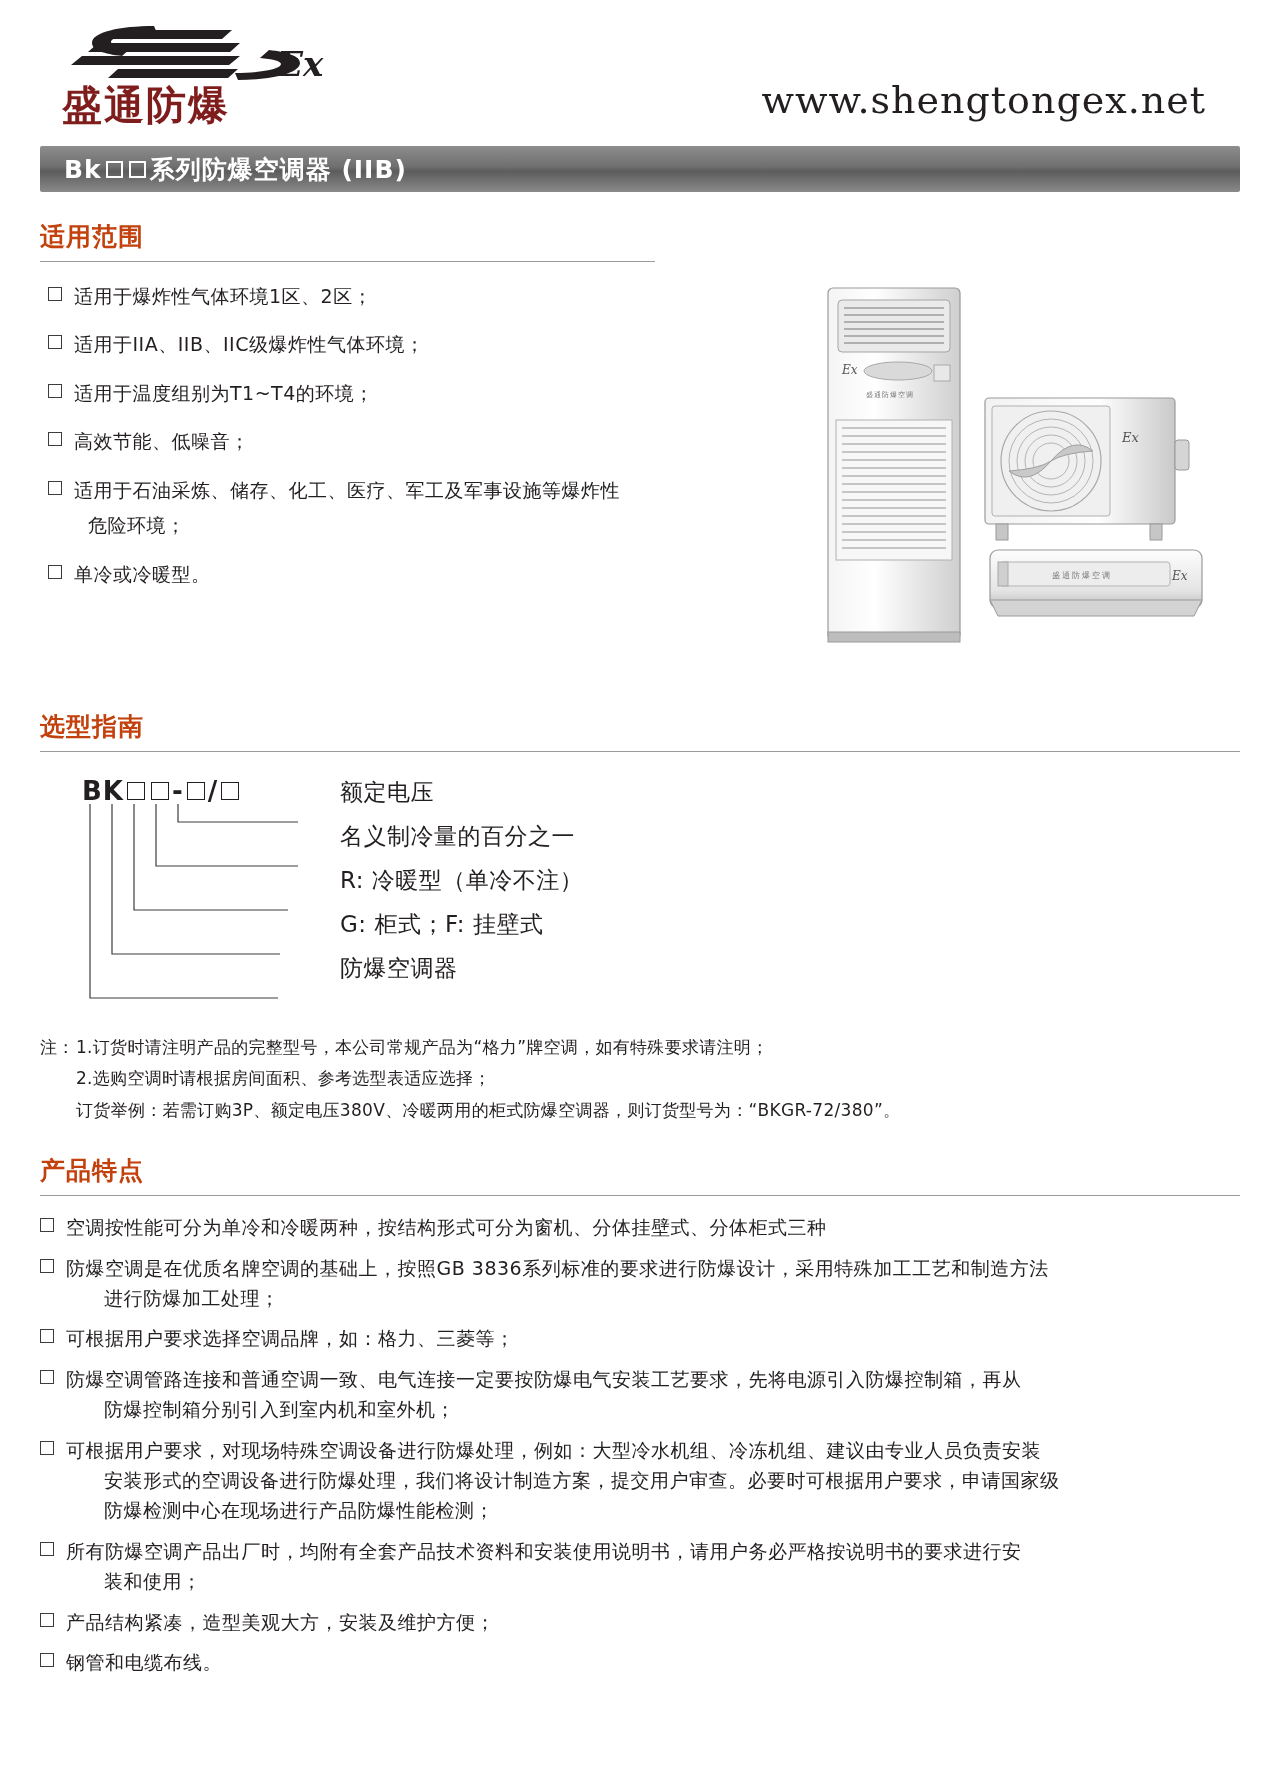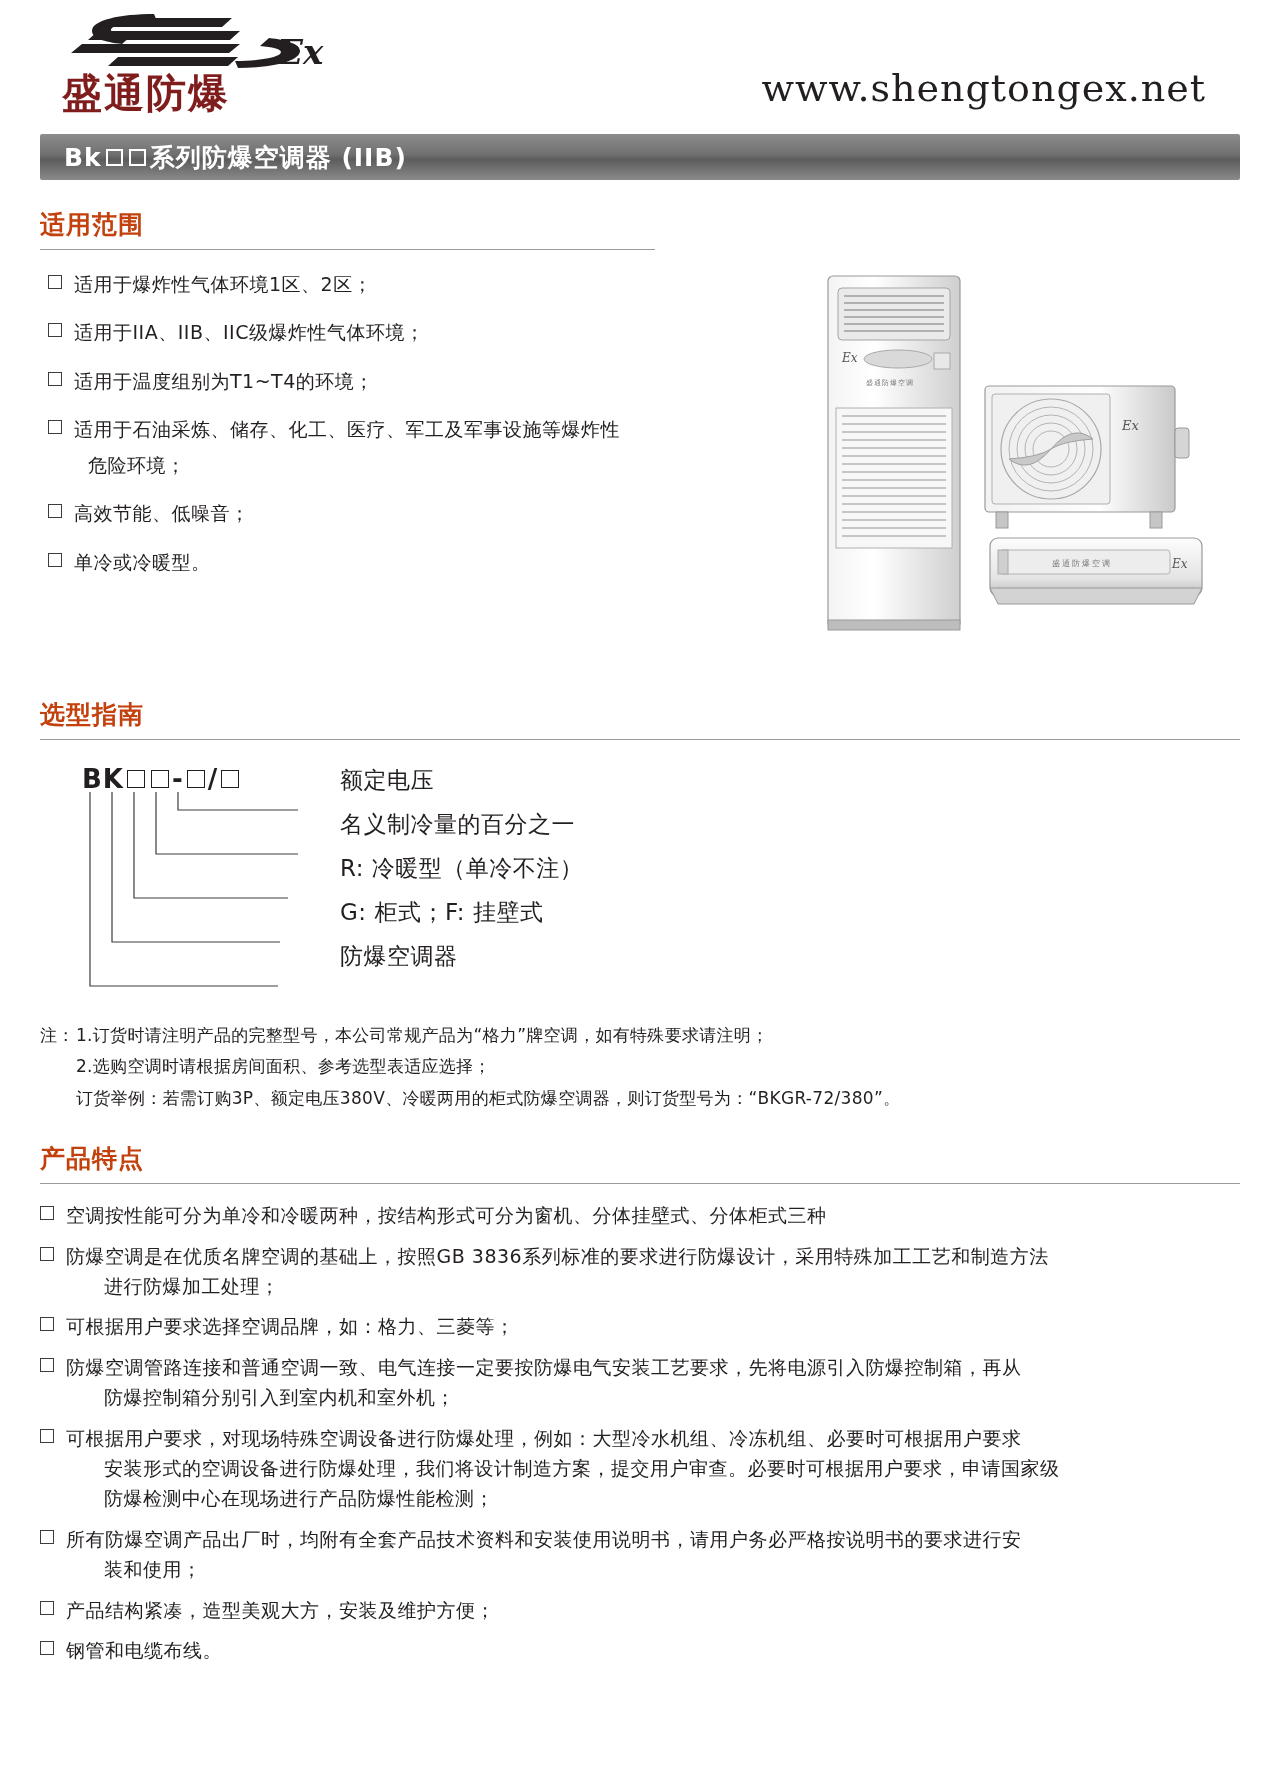--- a/index.html
+++ b/index.html
@@ -5,21 +5,21 @@
   * { box-sizing: border-box; }
   html, body { margin:0; padding:0; }
   body {
     width:1280px; height:1783px;
     background:#ffffff;
     font-family:"DejaVu Sans","Liberation Sans",sans-serif;
     color:#231f20;
     position:relative;
     overflow:hidden;
   }
-  .page { position:relative; width:1280px; height:1498px; padding:4px 40px; }
+  .page { position:relative; width:1280px; height:1498px; padding:16px 40px; }
 
   
   .header { position:relative; height:120px; }
   .logo { position:absolute; left:22px; top:8px; width:340px; }
   .logo-mark { position:relative; height:62px; width:310px; }
   .logo-mark svg { display:block; }
   .logo-cn {
     font-family:"DejaVu Sans","Liberation Sans",sans-serif;
     font-weight:bold; font-size:40px; letter-spacing:2px;
     color:#7f1d1d; margin-top:-2px; line-height:1.05;
@@ -161,29 +161,29 @@
         <span class="txt">适用于IIA、IIB、IIC级爆炸性气体环境；</span>
       </div>
 
       <div class="bullet">
         <span class="bx"></span>
         <span class="txt">适用于温度组别为T1~T4的环境；</span>
       </div>
 
       <div class="bullet">
         <span class="bx"></span>
+        <span class="txt">高效节能、低噪音；</span>
+      </div>
+
+      <div class="bullet">
+        <span class="bx"></span>
         <span class="txt">
           <span>适用于石油采炼、储存、化工、医疗、军工及军事设施等爆炸性</span>
           <span class="l2">危险环境；</span>
         </span>
-      </div>
-
-      <div class="bullet">
-        <span class="bx"></span>
-        <span class="txt">高效节能、低噪音；</span>
       </div>
 
       <div class="bullet">
         <span class="bx"></span>
         <span class="txt">单冷或冷暖型。</span>
       </div>
     </div>
 
     <div class="prodimg">
       <svg width="420" height="400" viewBox="0 0 420 400">
@@ -346,21 +346,21 @@
       <span class="bx"></span>
       <span class="txt">
         <span>防爆空调管路连接和普通空调一致、电气连接一定要按防爆电气安装工艺要求，先将电源引入防爆控制箱，再从</span>
         <span class="cont">防爆控制箱分别引入到室内机和室外机；</span>
       </span>
     </div>
 
     <div class="bullet">
       <span class="bx"></span>
       <span class="txt">
-        <span>可根据用户要求，对现场特殊空调设备进行防爆处理，例如：大型冷水机组、冷冻机组、必要时可根据用户要求</span>
+        <span>可根据用户要求，对现场特殊空调设备进行防爆处理，例如：大型冷水机组、冷冻机组、建议由专业人员负责安装</span>
         <span class="cont">安装形式的空调设备进行防爆处理，我们将设计制造方案，提交用户审查。必要时可根据用户要求，申请国家级</span>
         <span class="cont">防爆检测中心在现场进行产品防爆性能检测；</span>
       </span>
     </div>
 
     <div class="bullet">
       <span class="bx"></span>
       <span class="txt">
         <span>所有防爆空调产品出厂时，均附有全套产品技术资料和安装使用说明书，请用户务必严格按说明书的要求进行安</span>
         <span class="cont">装和使用；</span>

